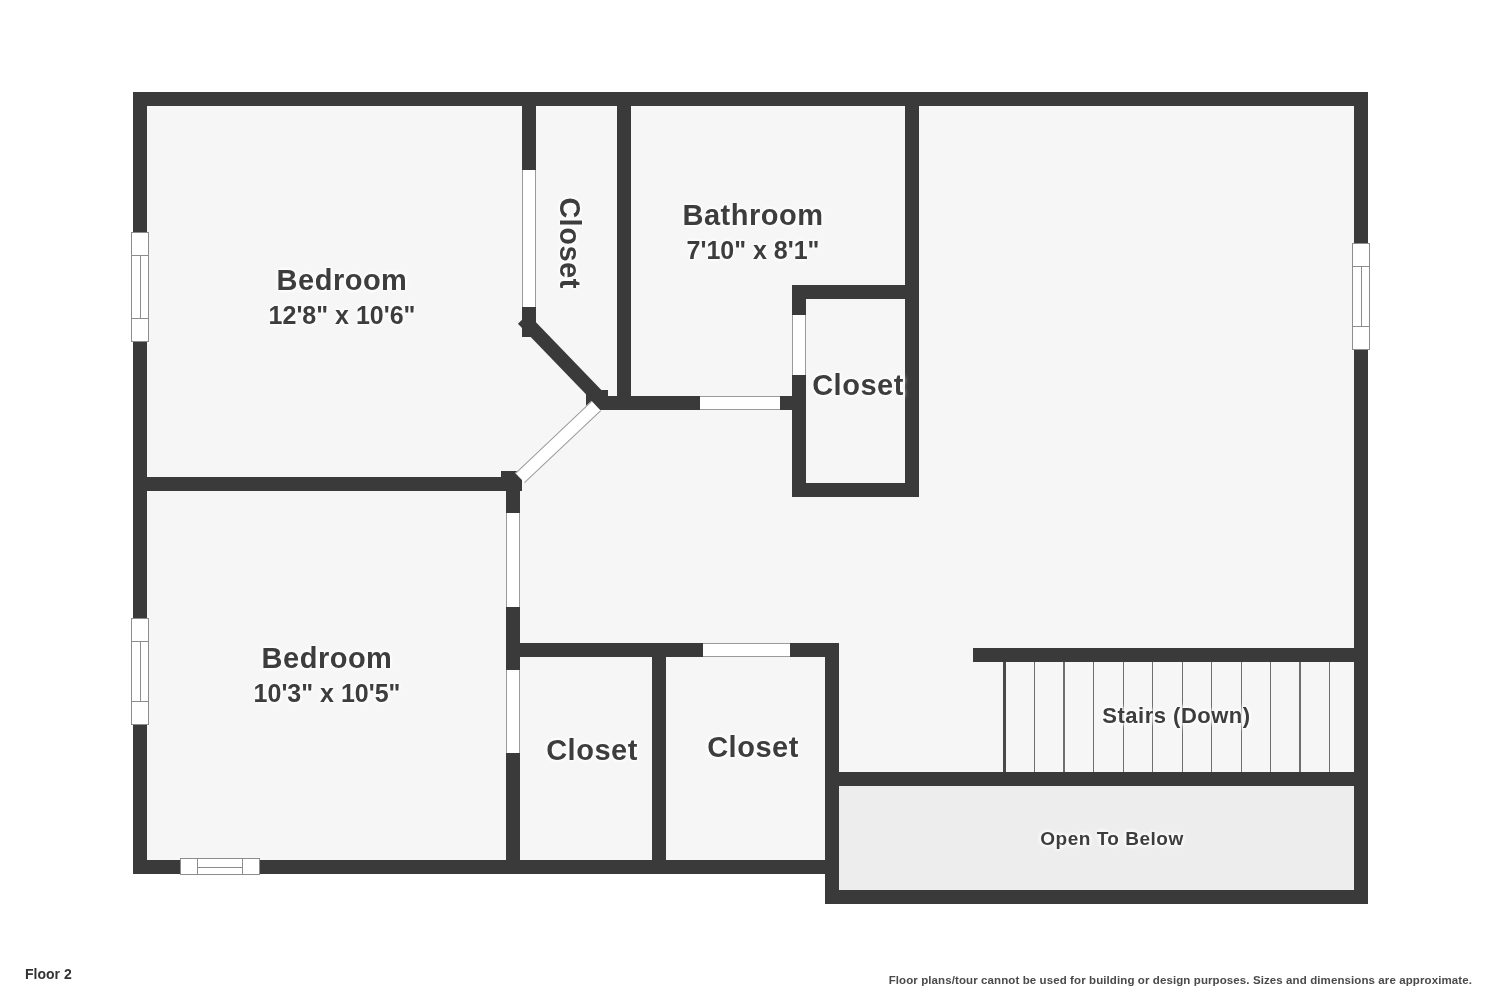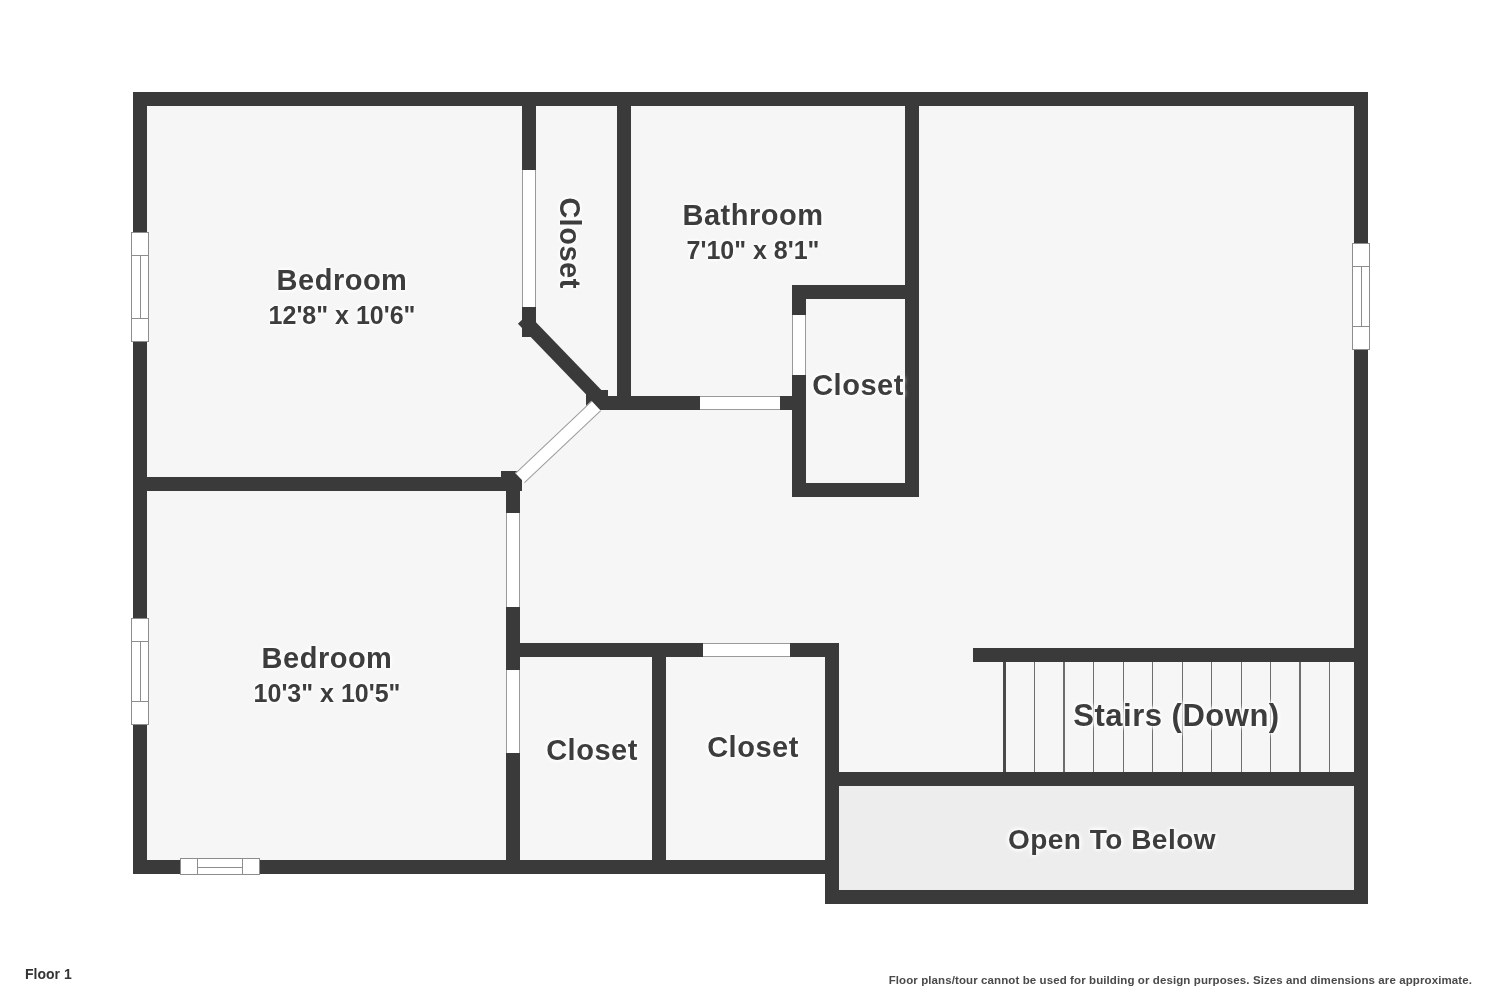--- a/index.html
+++ b/index.html
@@ -44,21 +44,21 @@
   .room-label{
     position:absolute;transform:translate(-50%,-50%);
     text-align:center;color:var(--text);font-weight:bold;line-height:1.25;
     white-space:nowrap;
     text-shadow:0 0 4px rgba(255,255,255,.95),0 0 4px rgba(255,255,255,.95),
                 0 0 6px rgba(255,255,255,.9),0 0 6px rgba(255,255,255,.9);
   }
   .room-label .name{font-size:29px;letter-spacing:.5px;}
   .room-label .dims{font-size:25px;margin-top:2px;}
   .room-label.rot{transform:translate(-50%,-50%) rotate(90deg);}
-  .label-md .name{font-size:31px;margin-left:17px;}
+  .label-md .name{font-size:22px;margin-left:17px;}
   .floor-tag{
     position:absolute;left:25px;top:966px;font-size:14px;font-weight:bold;color:#333;
   }
   .disclaimer{
     position:absolute;left:0;right:28px;top:974px;text-align:right;
     font-size:11.5px;font-weight:bold;color:#4a4a4a;letter-spacing:.1px;
   }
   .diag{transform-origin:0 0;}
 </style>
 </head>
@@ -166,19 +166,19 @@
 
   <div class="room-label" style="left:753px;top:747px;">
     <div class="name">Closet</div>
   </div>
 
   <div class="room-label label-md" style="left:1168px;top:716px;">
     <div class="name">Stairs (Down)</div>
   </div>
 
   <div class="room-label" style="left:1112px;top:839px;">
-    <div class="name" style="font-size:28px;text-align:center;">Open To Below</div>
+    <div class="name" style="font-size:19px;text-align:center;">Open To Below</div>
   </div>
 
-  <div class="floor-tag">Floor 1</div>
+  <div class="floor-tag">Floor 2</div>
   <div class="disclaimer">Floor plans/tour cannot be used for building or design purposes. Sizes and dimensions are approximate.</div>
 
 </div>
 
 </body></html>

